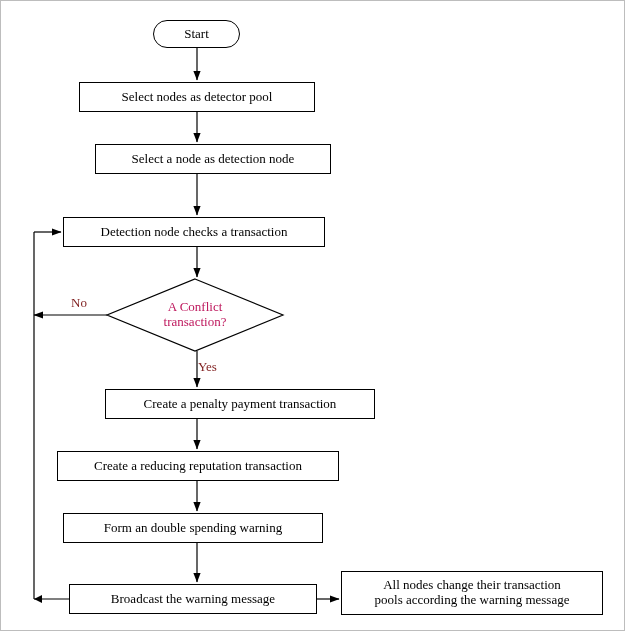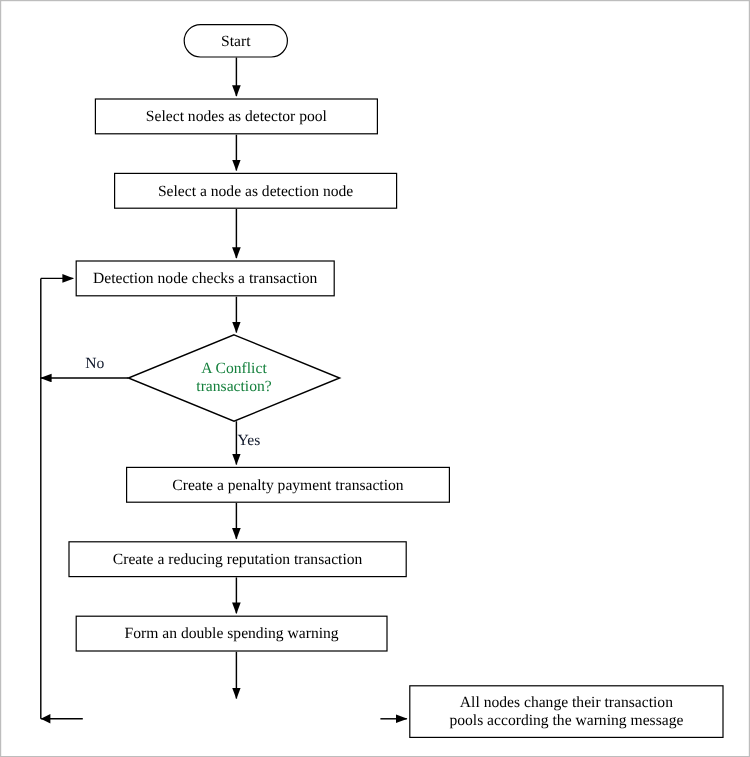--- a/index.html
+++ b/index.html
@@ -42,27 +42,27 @@
     box-sizing: border-box;
   }
   .diamond-label {
     position: absolute;
     inset: 0;
     display: flex;
     align-items: center;
     justify-content: center;
     text-align: center;
     font-size: 13px;
-    color: #15803d;
+    color: #be185d;
     line-height: 1.15;
   }
   .edge-label {
     position: absolute;
     font-size: 13px;
-    color: #0f172a;
+    color: #7f1d1d;
     background: transparent;
   }
   svg.lines {
     position: absolute;
     left: 0;
     top: 0;
     width: 625px;
     height: 631px;
     pointer-events: none;
   }
@@ -114,21 +114,21 @@
   </div>
 
   <div class="node rect" style="left:78px; top:81px; width:236px; height:30px;">
     <span>Select nodes as detector pool</span>
   </div>
 
   <div class="node rect" style="left:78px; top:143px; width:236px; height:30px;margin-left:16px;">
     <span>Select a node as detection node</span>
   </div>
 
-  <div class="node rect" style="left:62px; top:216px; width:216px; height:30px;">
+  <div class="node rect" style="left:62px; top:216px; width:262px; height:30px;">
     <span>Detection node checks a transaction</span>
   </div>
 
   <div class="diamond-wrap" style="left:106px; top:278px; width:176px; height:72px;">
     <div class="diamond-label">
       <span style="white-space:pre-line;">A Conflict
 transaction?</span>
     </div>
   </div>
 
@@ -137,20 +137,23 @@
   </div>
 
   <div class="node rect" style="left:56px; top:450px; width:282px; height:30px;">
     <span>Create a reducing reputation transaction</span>
   </div>
 
   <div class="node rect" style="left:62px; top:512px; width:260px; height:30px;">
     <span>Form an double spending warning</span>
   </div>
 
+  <div class="node rect" style="left:68px; top:583px; width:248px; height:30px;">
+    <span>Broadcast the warning message</span>
+  </div>
 
   <div class="node rect" style="left:340px; top:570px; width:262px; height:44px;">
     <span style="white-space:pre-line;">All nodes change their transaction
 pools according the warning message</span>
   </div>
 
   <div class="edge-label" style="left:70px; top:294px;">No</div>
 
   <div class="edge-label" style="left:197px; top:358px;">Yes</div>
 

